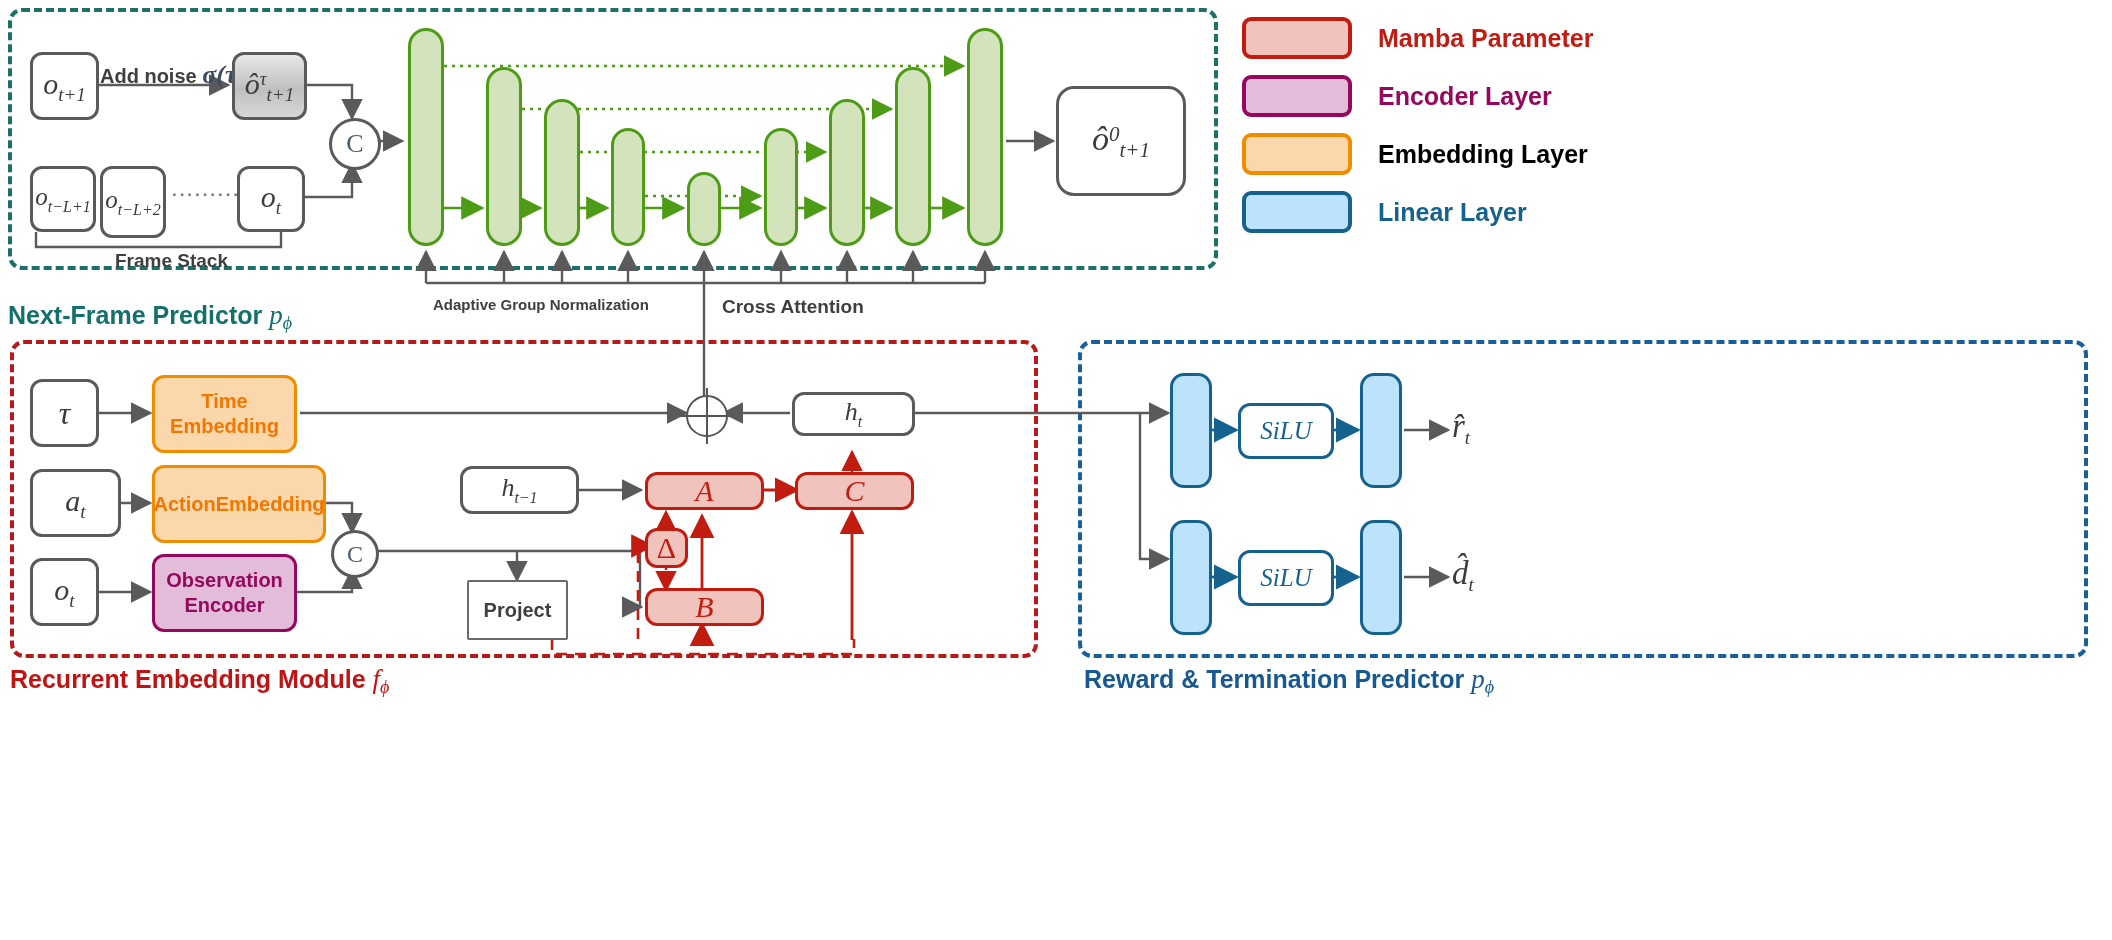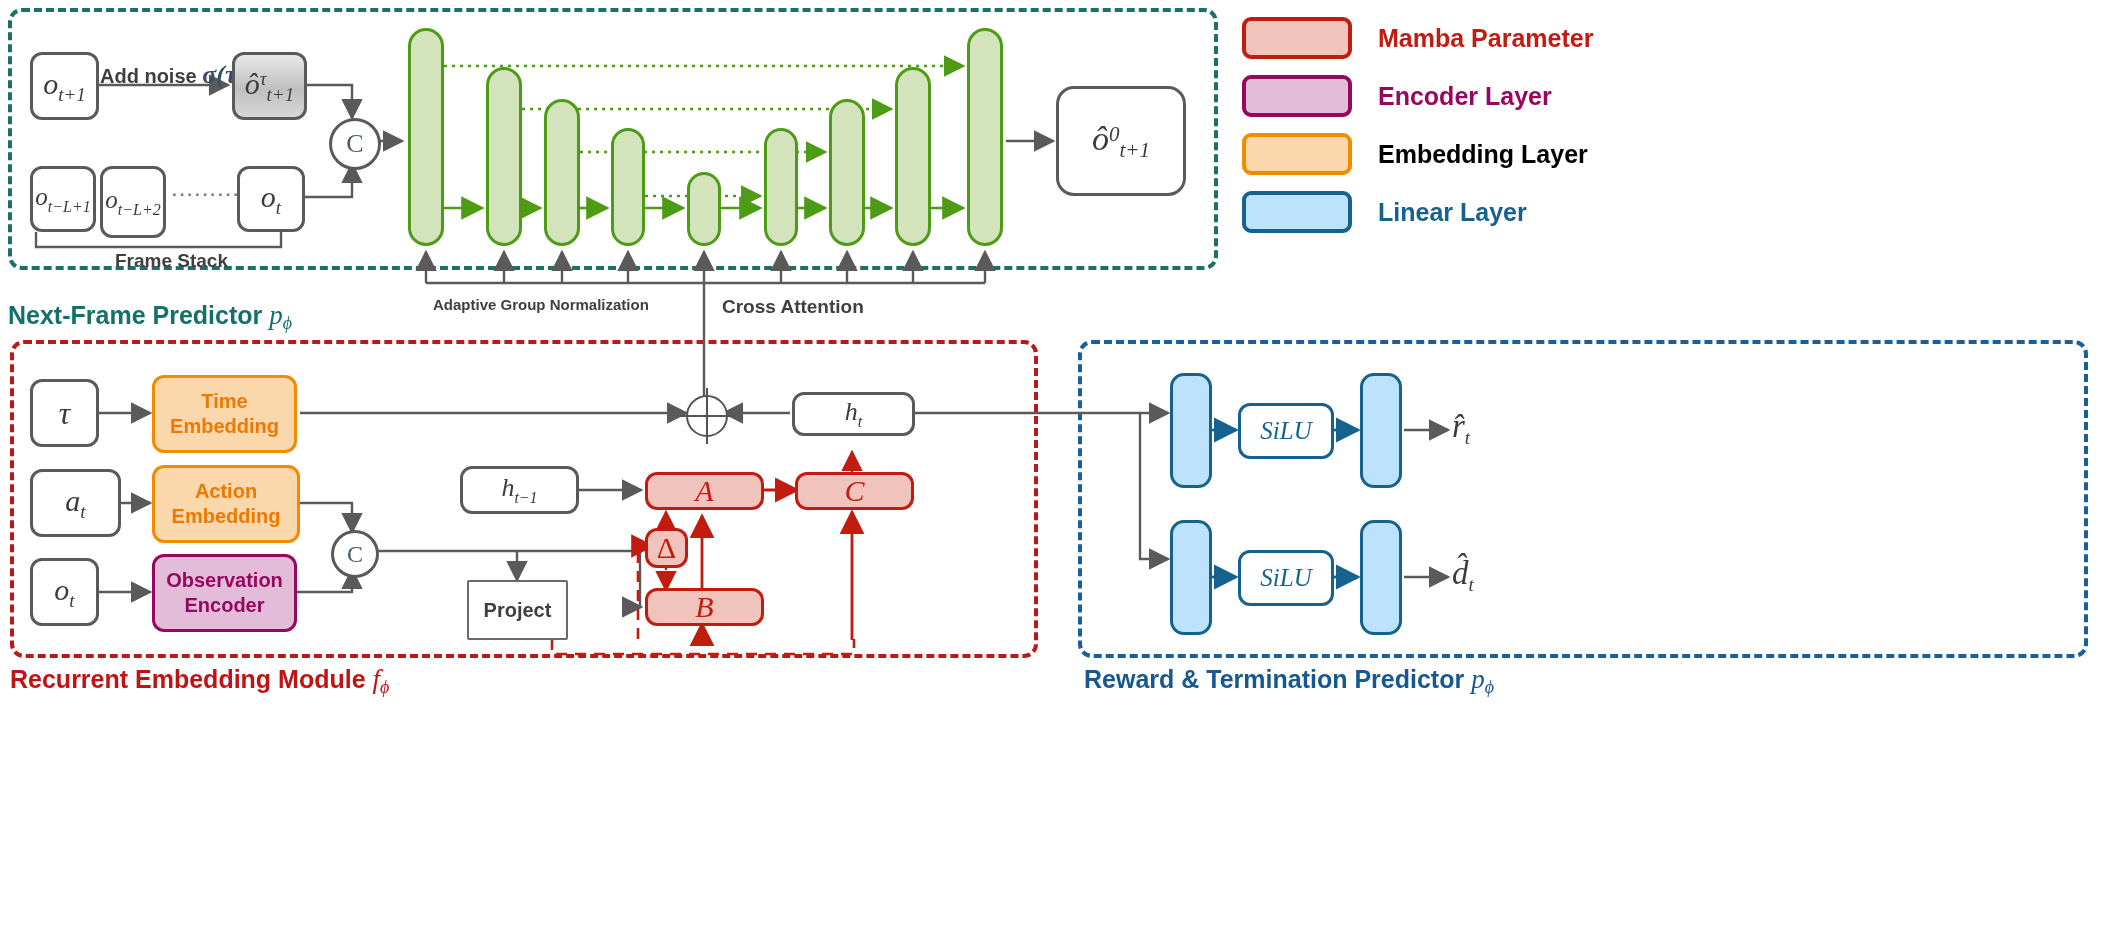--- a/index.html
+++ b/index.html
@@ -259,21 +259,21 @@
   <span class="math">a<span class="sb">t</span></span>
 </div>
 <div class="node plain abs" style="left:30px;top:558px;width:69px;height:68px;">
   <span class="math">o<span class="sb">t</span></span>
 </div>
 
 <div class="node emb abs" style="left:152px;top:375px;width:145px;height:78px;flex-direction:column;">
   <span>Time</span>
   <span>Embedding</span>
 </div>
-<div class="node emb abs" style="left:152px;top:465px;width:148px;height:78px;flex-direction:column;">
+<div class="node emb abs" style="left:152px;top:465px;width:174px;height:78px;flex-direction:row;">
   <span>Action</span>
   <span>Embedding</span>
 </div>
 <div class="node enc abs" style="left:152px;top:554px;width:145px;height:78px;flex-direction:column;">
   <span>Observation</span>
   <span>Encoder</span>
 </div>
 
 <div class="concat" style="left:331px;top:530px;width:42px;height:42px;font-size:24px;">
   <span>C</span>

